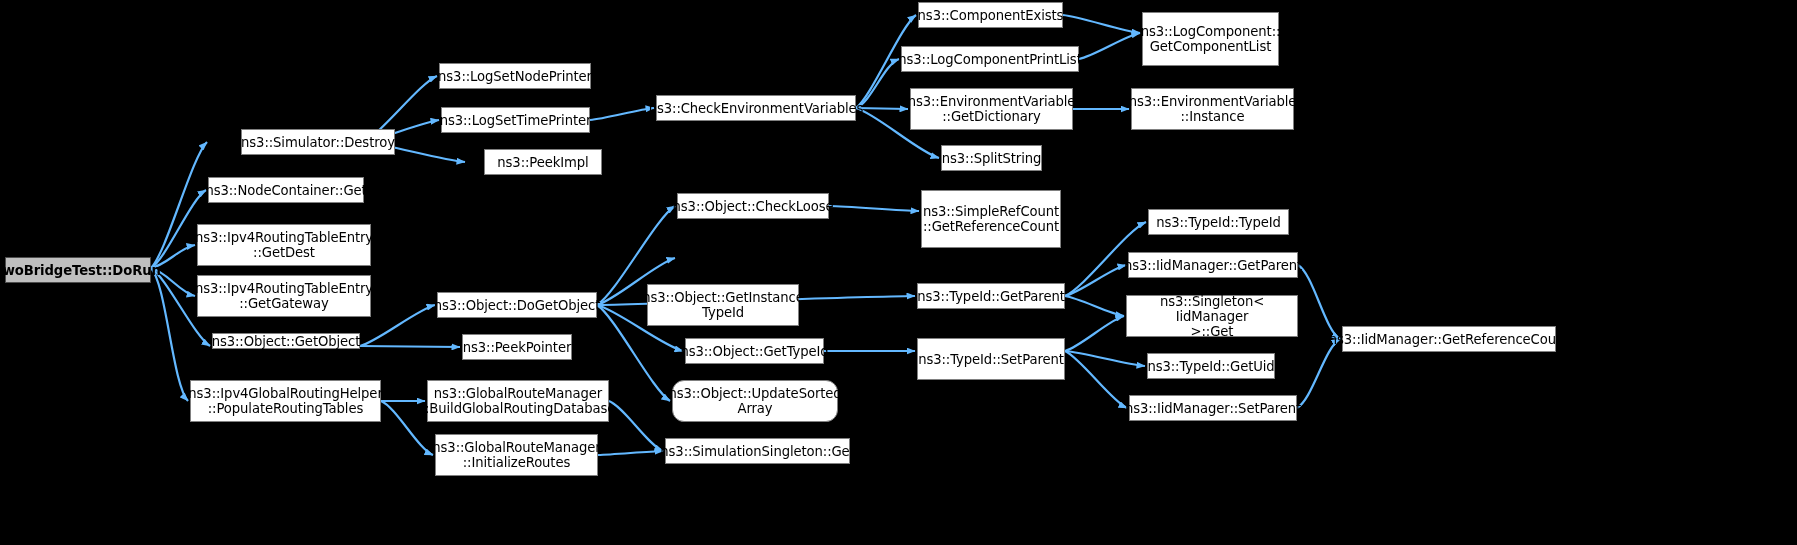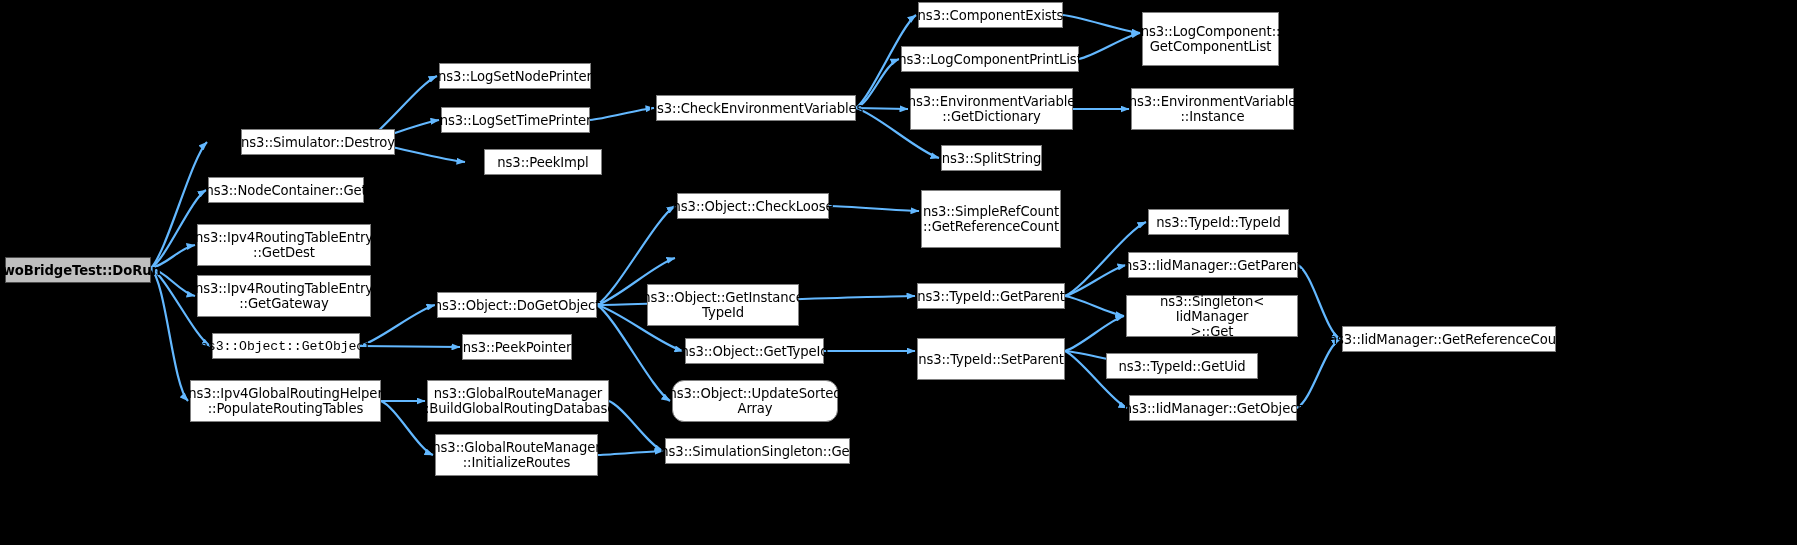--- a/index.html
+++ b/index.html
@@ -97,21 +97,21 @@
       </g>
   </svg>
   <div id="node-layer">
       <div class="node root" style="left: 5px; top: 257px; width: 146px; height: 26px; font-weight: bold;">TwoBridgeTest::DoRun</div>
       <div class="node" style="left: 221px; top: 129px; width: 154px; height: 26px; margin-left: 20px;">ns3::Simulator::Destroy</div>
       <div class="node" style="left: 208px; top: 177px; width: 156px; height: 26px;">ns3::NodeContainer::Get</div>
       <div class="node" style="left: 197px; top: 224px; width: 174px; height: 42px;">ns3::Ipv4RoutingTableEntry
 ::GetDest</div>
       <div class="node" style="left: 197px; top: 275px; width: 174px; height: 42px;">ns3::Ipv4RoutingTableEntry
 ::GetGateway</div>
-      <div class="node" style="left: 212px; top: 333px; width: 148px; height: 26px; font-family: Liberation Mono, monospace;">ns3::Object::GetObject</div>
+      <div class="node" style="left: 212px; top: 333px; width: 148px; height: 16px;">ns3::Object::GetObject</div>
       <div class="node" style="left: 190px; top: 380px; width: 191px; height: 42px;">ns3::Ipv4GlobalRoutingHelper
 ::PopulateRoutingTables</div>
       <div class="node" style="left: 439px; top: 63px; width: 152px; height: 26px;">ns3::LogSetNodePrinter</div>
       <div class="node" style="left: 441px; top: 107px; width: 149px; height: 26px;">ns3::LogSetTimePrinter</div>
       <div class="node" style="left: 484px; top: 149px; width: 118px; height: 26px;">ns3::PeekImpl</div>
       <div class="node" style="left: 437px; top: 292px; width: 160px; height: 26px;">ns3::Object::DoGetObject</div>
       <div class="node" style="left: 462px; top: 334px; width: 110px; height: 26px;">ns3::PeekPointer</div>
       <div class="node" style="left: 427px; top: 380px; width: 182px; height: 42px;">ns3::GlobalRouteManager
 ::BuildGlobalRoutingDatabase</div>
       <div class="node" style="left: 435px; top: 434px; width: 163px; height: 42px;">ns3::GlobalRouteManager
@@ -134,17 +134,17 @@
       <div class="node" style="left: 917px; top: 283px; width: 148px; height: 26px;">ns3::TypeId::GetParent</div>
       <div class="node" style="left: 917px; top: 338px; width: 148px; height: 42px;">ns3::TypeId::SetParent</div>
       <div class="node" style="left: 1142px; top: 12px; width: 137px; height: 54px;">ns3::LogComponent::
 GetComponentList</div>
       <div class="node" style="left: 1131px; top: 88px; width: 163px; height: 42px;">ns3::EnvironmentVariable
 ::Instance</div>
       <div class="node" style="left: 1148px; top: 209px; width: 141px; height: 26px;">ns3::TypeId::TypeId</div>
       <div class="node" style="left: 1128px; top: 252px; width: 170px; height: 26px;">ns3::IidManager::GetParent</div>
       <div class="node" style="left: 1126px; top: 295px; width: 172px; height: 42px;">ns3::Singleton&lt; IidManager
 &gt;::Get</div>
-      <div class="node" style="left: 1106px; top: 353px; width: 152px; height: 26px; text-align: center;">ns3::TypeId::GetUid</div>
-      <div class="node" style="left: 1129px; top: 395px; width: 168px; height: 26px;">ns3::IidManager::GetObject</div>
+      <div class="node" style="left: 1147px; top: 353px; width: 128px; height: 26px; text-align: center;">ns3::TypeId::GetUid</div>
+      <div class="node" style="left: 1129px; top: 395px; width: 168px; height: 26px;">ns3::IidManager::SetParent</div>
       <div class="node" style="left: 1342px; top: 326px; width: 214px; height: 26px;">ns3::IidManager::GetReferenceCount</div>
     </div>
 </div>
 
 </body></html>

